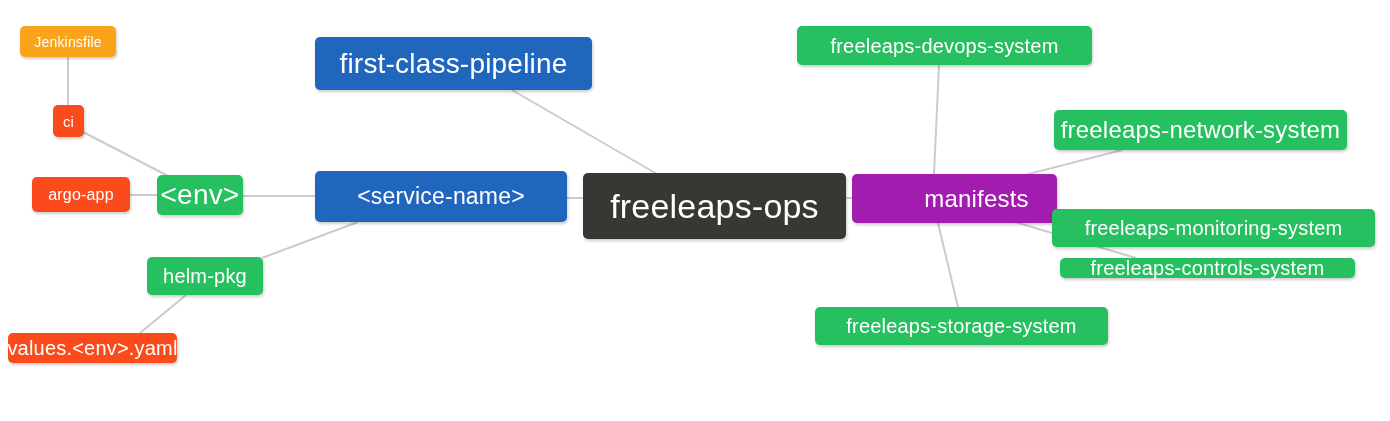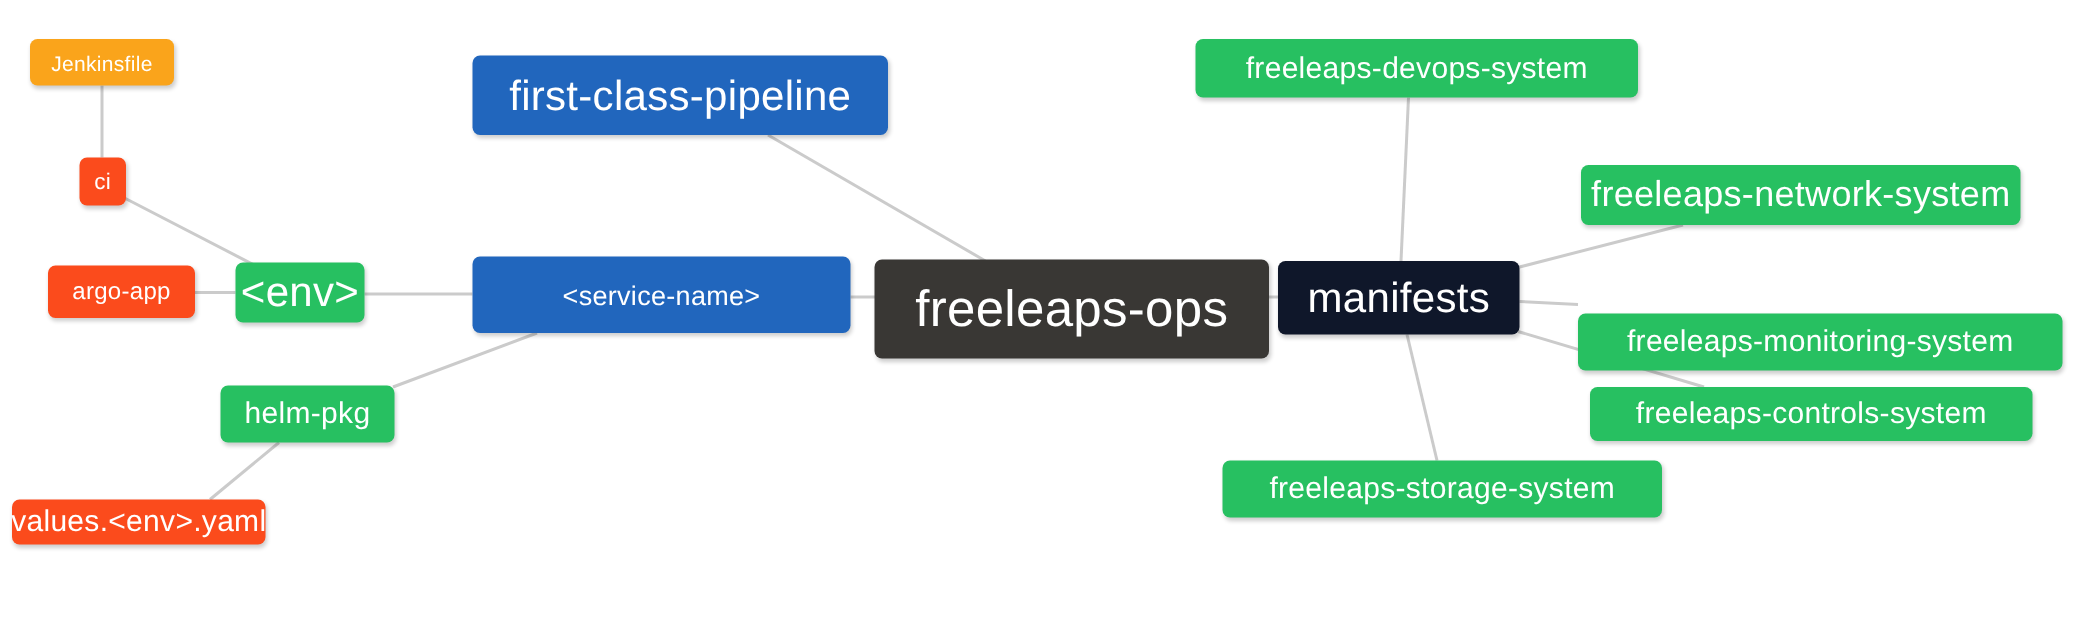--- a/index.html
+++ b/index.html
@@ -52,29 +52,29 @@
   <div class="node" style="left: 32px; top: 177px; width: 98px; height: 35px; font-size: 16px; background-color: rgb(251, 75, 28);">argo-app</div>
 
   <div class="node" style="left: 157px; top: 175px; width: 86px; height: 40px; font-size: 28px; background-color: rgb(39, 192, 97);">&lt;env&gt;</div>
 
   <div class="node" style="left: 147px; top: 257px; width: 116px; height: 38px; font-size: 20px; background-color: rgb(39, 192, 97);">helm-pkg</div>
 
   <div class="node" style="left: 8px; top: 333px; width: 169px; height: 30px; font-size: 20px; background-color: rgb(251, 75, 28);">values.&lt;env&gt;.yaml</div>
 
   <div class="node" style="left: 315px; top: 37px; width: 277px; height: 53px; font-size: 28px; background-color: rgb(33, 102, 189);">first-class-pipeline</div>
 
-  <div class="node" style="left: 315px; top: 171px; width: 252px; height: 51px; font-size: 18px; background-color: rgb(33, 102, 189);">&lt;service-name&gt;</div>
+  <div class="node" style="left: 315px; top: 171px; width: 252px; height: 51px; font-size: 23px; background-color: rgb(33, 102, 189);">&lt;service-name&gt;</div>
 
   <div class="node" style="left: 583px; top: 173px; width: 263px; height: 66px; font-size: 34px; background-color: rgb(57, 55, 52);">freeleaps-ops</div>
 
-  <div class="node" style="left: 852px; top: 174px; width: 161px; height: 49px; font-size: 28px; background-color: #0f172a;">manifests</div>
+  <div class="node" style="left: 852px; top: 174px; width: 161px; height: 49px; font-size: 24px; background-color: #a21caf; padding-left: 44px;">manifests</div>
 
   <div class="node" style="left: 797px; top: 26px; width: 295px; height: 39px; font-size: 20px; background-color: rgb(39, 192, 97);">freeleaps-devops-system</div>
 
   <div class="node" style="left: 1054px; top: 110px; width: 293px; height: 40px; font-size: 24px; background-color: rgb(39, 192, 97);">freeleaps-network-system</div>
 
   <div class="node" style="left: 1052px; top: 185px; width: 323px; height: 38px; font-size: 20px; background-color: rgb(39, 192, 97); margin-top: 24px;">freeleaps-monitoring-system</div>
 
-  <div class="node" style="left: 1060px; top: 258px; width: 295px; height: 36px; font-size: 20px; background-color: rgb(39, 192, 97);">freeleaps-controls-system</div>
+  <div class="node" style="left: 1060px; top: 258px; width: 295px; height: 20px; font-size: 20px; background-color: rgb(39, 192, 97);">freeleaps-controls-system</div>
 
   <div class="node" style="left: 815px; top: 307px; width: 293px; height: 38px; font-size: 20px; background-color: rgb(39, 192, 97);">freeleaps-storage-system</div>
 
 </div>
 
 </body></html>

